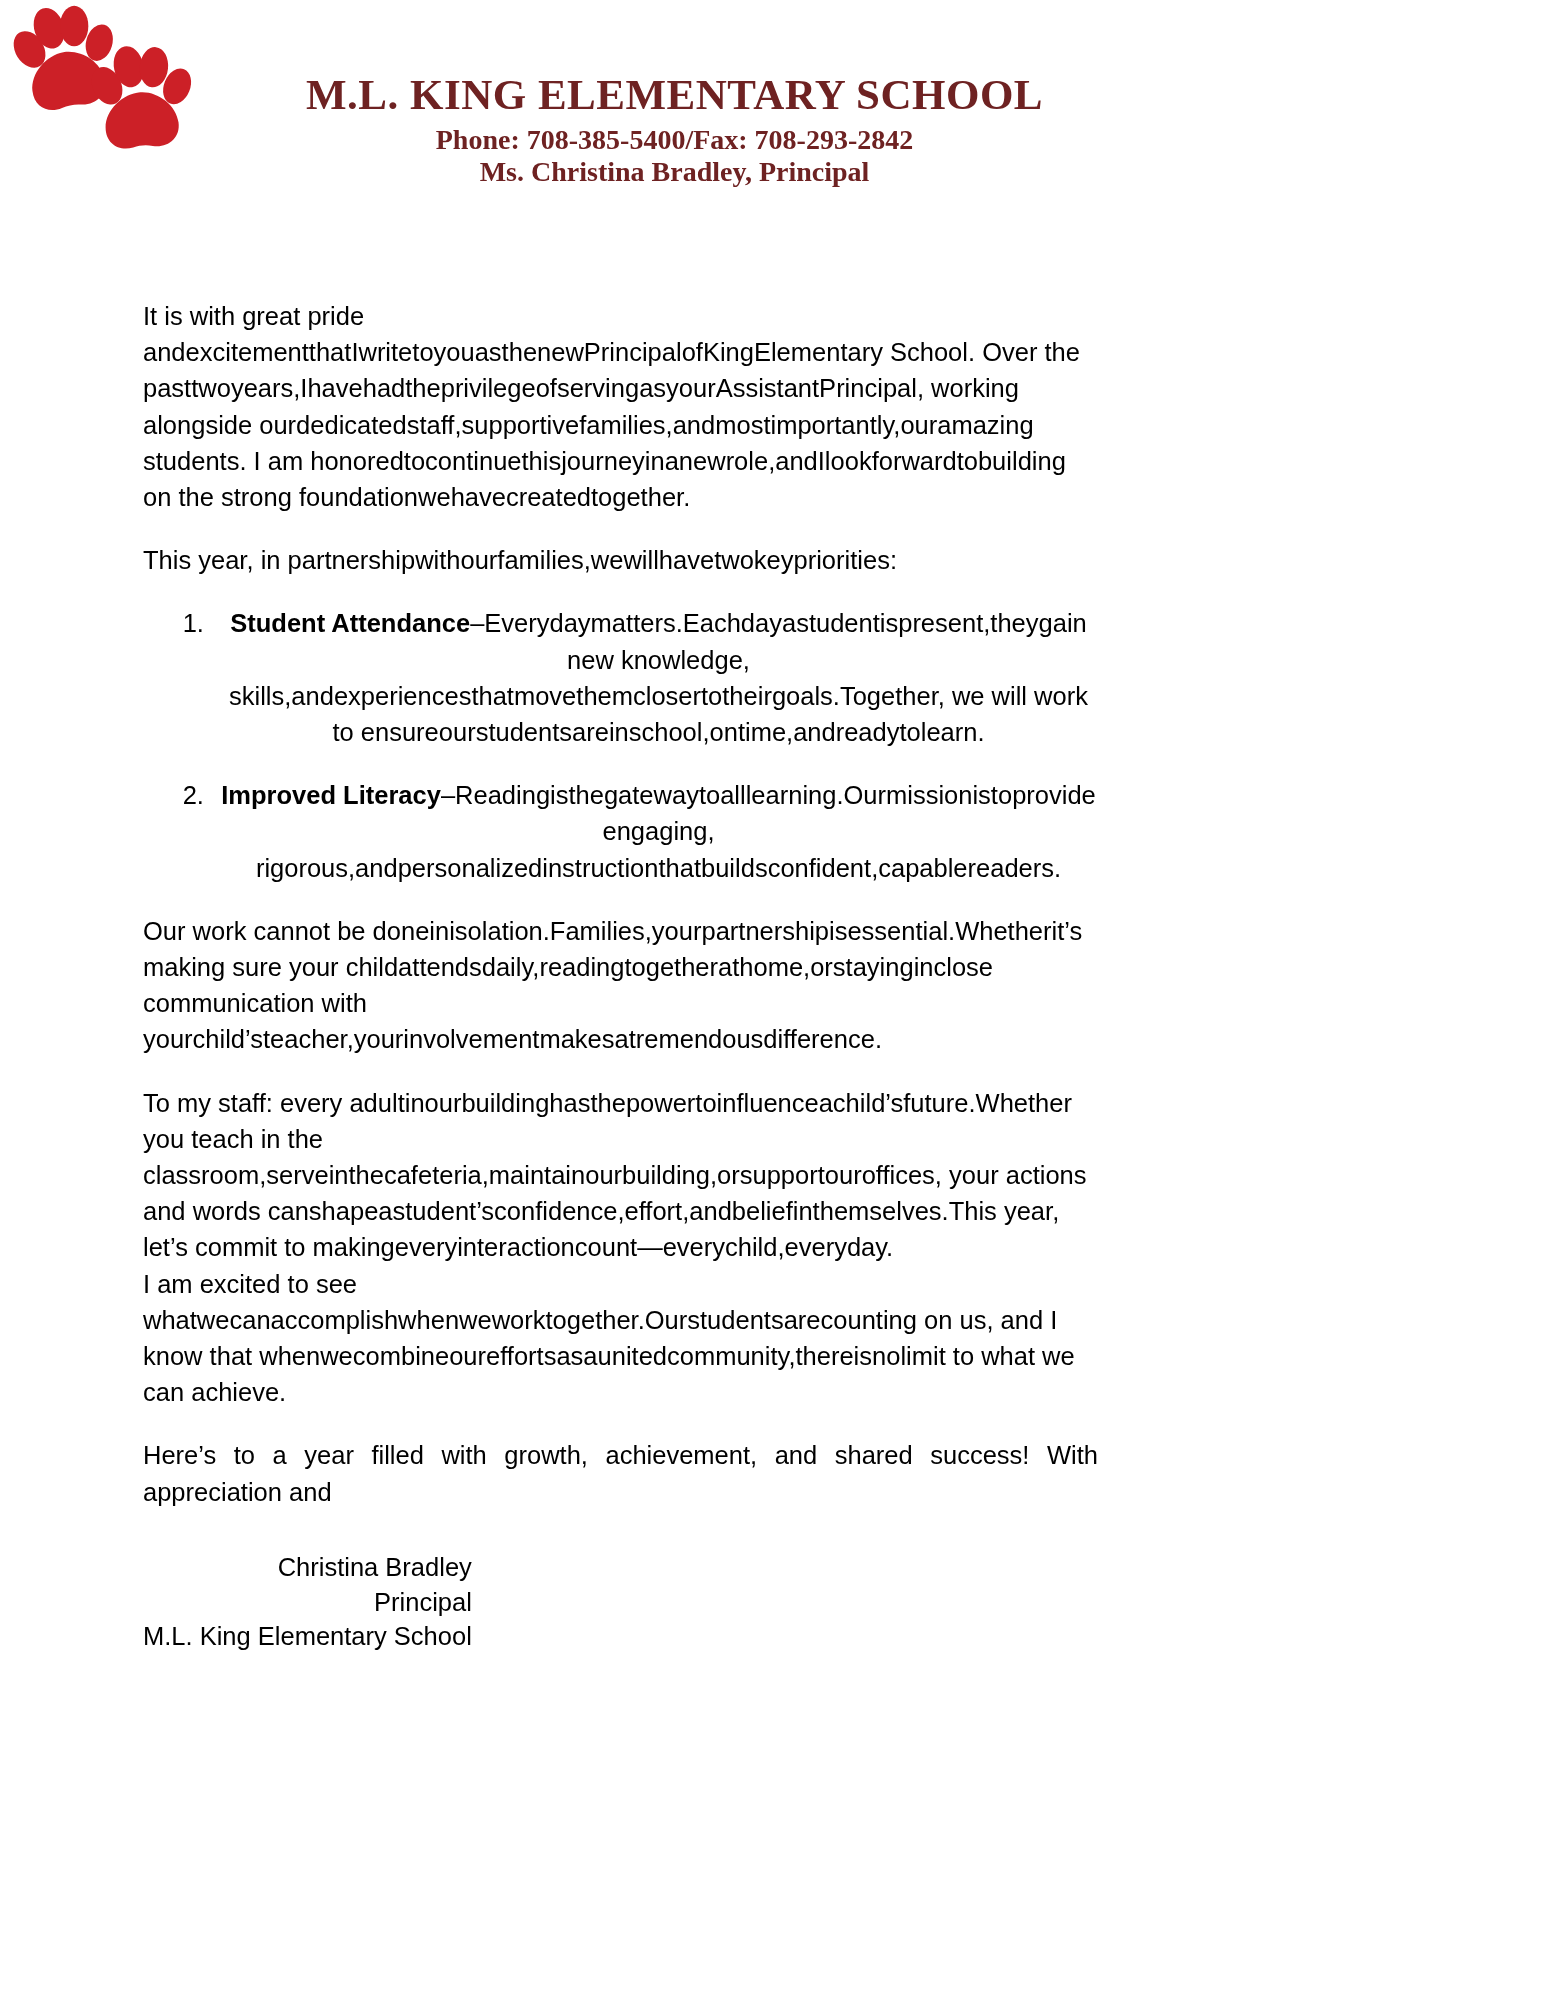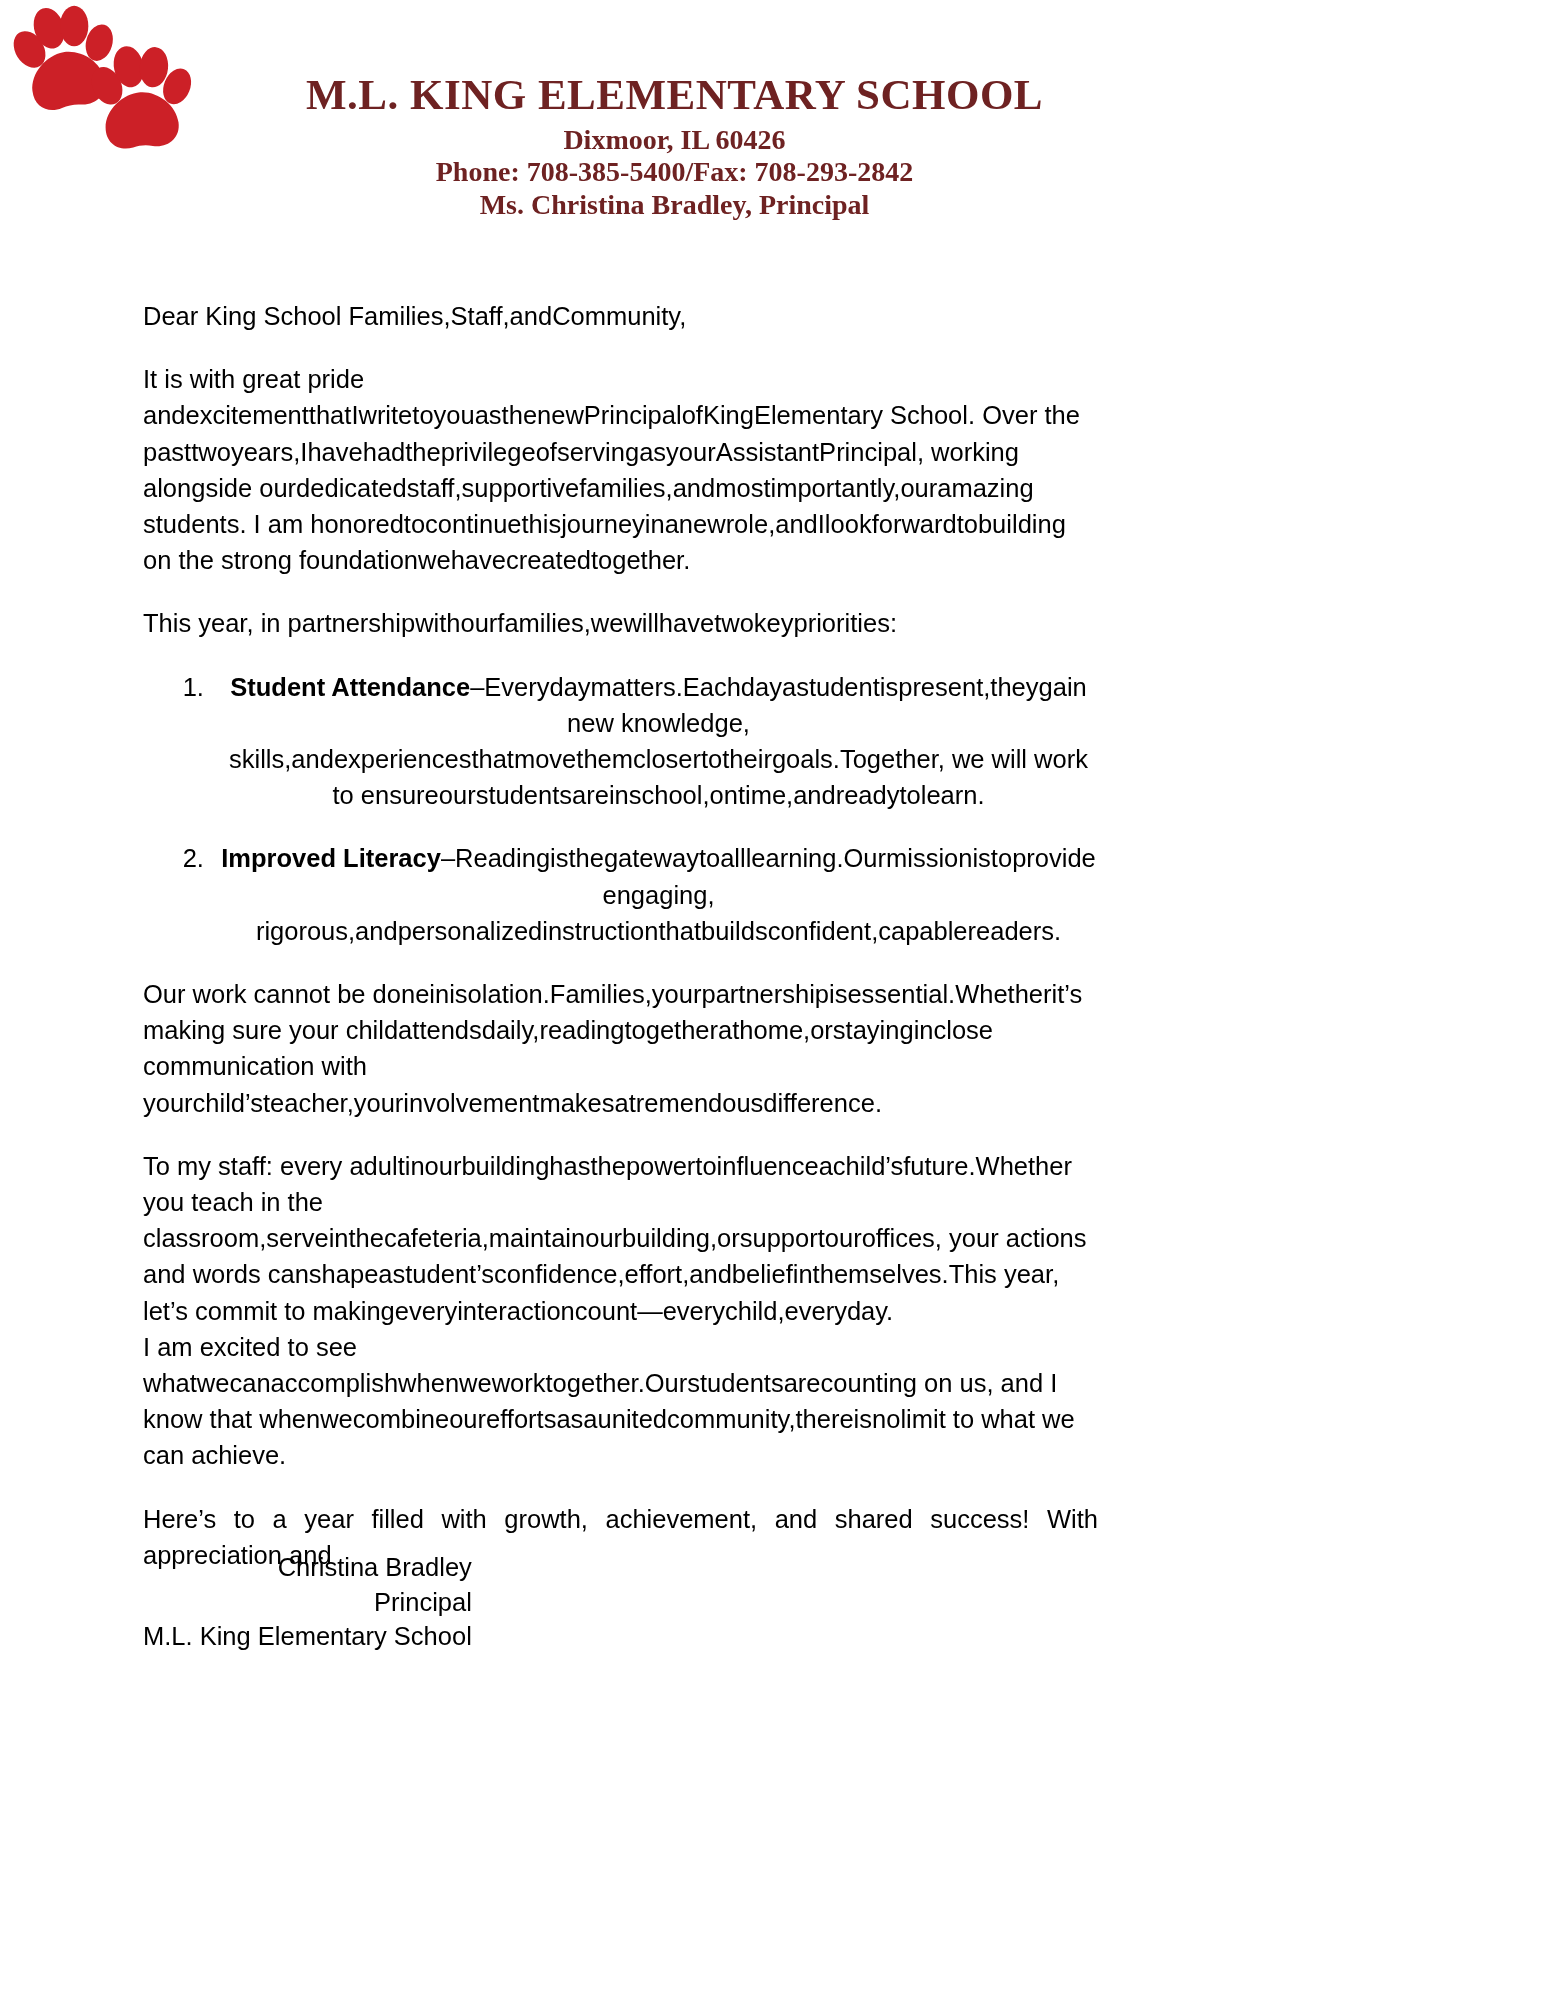--- a/index.html
+++ b/index.html
@@ -145,28 +145,26 @@
           <ellipse cx="84" cy="43" rx="12" ry="17" transform="rotate(26 84 43)"></ellipse>
           <path d="M50 46 C66 46 82 60 83 76 C84 91 71 99 58 96 C52 94.5 46 94.5 40 96 C27 99 15 91 16 76 C17 60 34 46 50 46 Z"></path>
         </g>
       </svg>
     </div>
 
   </div>
 
   <div class="letterhead">
     <div class="school-name">M.L. KING ELEMENTARY SCHOOL</div>
-    <div class="address-line">Dixmoor, IL 60426</div>
     <div class="address-line">Phone: 708-385-5400/Fax: 708-293-2842</div>
     <div class="address-line">Ms. Christina Bradley, Principal</div>
   </div>
 
   <div class="body-wrap">
 
-    <p class="para">Dear King School Families,Staff,andCommunity,</p>
 
     <p class="para">It is with great pride andexcitementthatIwritetoyouasthenewPrincipalofKingElementary School. Over the pasttwoyears,IhavehadtheprivilegeofservingasyourAssistantPrincipal, working alongside ourdedicatedstaff,supportivefamilies,andmostimportantly,ouramazing students. I am honoredtocontinuethisjourneyinanewrole,andIlookforwardtobuilding on the strong foundationwehavecreatedtogether.</p>
 
     <p class="para">This year, in partnershipwithourfamilies,wewillhavetwokeypriorities:</p>
 
     <ol class="priorities">
       <li><span class="lead">Student Attendance</span><span>–Everydaymatters.Eachdayastudentispresent,theygain new knowledge, skills,andexperiencesthatmovethemclosertotheirgoals.Together, we will work to ensureourstudentsareinschool,ontime,andreadytolearn.</span></li>
       <li><span class="lead">Improved Literacy</span><span>–Readingisthegatewaytoalllearning.Ourmissionistoprovide engaging, rigorous,andpersonalizedinstructionthatbuildsconfident,capablereaders.</span></li>
     </ol>
 

